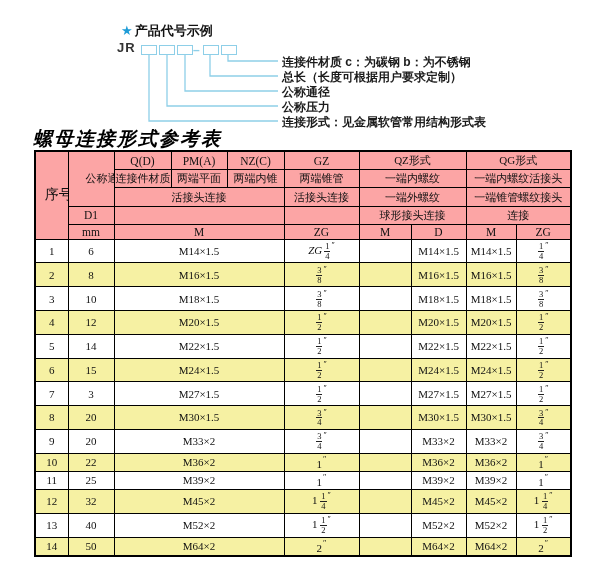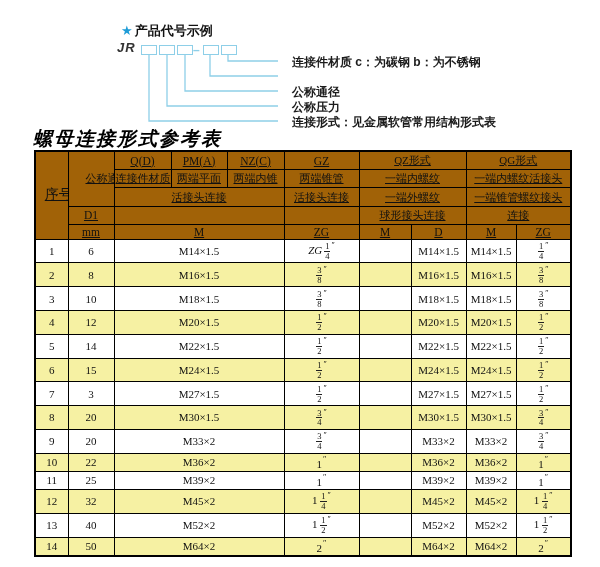--- a/index.html
+++ b/index.html
@@ -6,42 +6,42 @@
   body{
     width:600px;height:567px;background:#ffffff;position:relative;
     font-family:"Liberation Sans",sans-serif;color:#111;
     -webkit-font-smoothing:antialiased;
   }
   
   .diagram{position:absolute;left:4px;top:0;width:600px;height:152px;text-align:center;}
   .diagram svg{position:absolute;left:0;top:0;}
   .star-line{position:absolute;left:117px;top:22px;font-size:13px;font-weight:bold;white-space:nowrap;}
   .star{color:#1e9cd7;margin-right:2px;font-weight:normal;}
-  .jr{position:absolute;left:113px;top:40px;font-size:13px;font-weight:bold;color:#333;letter-spacing:1px;font-style:italic;}
+  .jr{position:absolute;left:113px;top:40px;font-size:13px;font-weight:bold;color:#333;letter-spacing:1px;}
   .code-box{position:absolute;top:45px;width:14px;height:8px;border:1px solid #8ecfe8;background:#fff;}
   .code-dash{position:absolute;top:43px;left:189px;color:#8ecfe8;font-size:12px;font-weight:bold;}
-  .diag-label{position:absolute;left:278px;font-size:12px;font-weight:bold;white-space:nowrap;color:#1c1c1c;margin-left:10px;}
+  .diag-label{position:absolute;left:278px;font-size:12px;font-weight:bold;white-space:nowrap;color:#1c1c1c;}
   
   .tbl-title{
     position:absolute;left:33px;top:126px;
     font-family:"DejaVu Serif",serif;font-style:italic;font-weight:bold;
     font-size:19px;letter-spacing:2px;color:#000;text-align:right;
   }
   
   table.ref{
     position:absolute;left:34px;top:150px;width:536px;height:407px;
     border-collapse:collapse;table-layout:fixed;
     font-family:"Liberation Serif",serif;font-size:11px;
   }
   table.ref td{
     border:1px solid #000;text-align:center;vertical-align:middle;
     padding:0 1px;overflow:hidden;white-space:nowrap;
   }
   table.ref{border:2px solid #000;}
-  td.hd{background:#a16207;font-size:11px;text-decoration:underline;}
+  td.hd{background:#fca5a5;font-size:11px;}
   td.hd.lat{font-size:11.5px;}
   tr.stripe td{background:#f6f1a3;}
   .vert{width:1em;margin:0 auto;word-break:break-all;line-height:42px;font-size:14px;}
   .vert4{width:1em;margin:0 auto;word-break:break-all;line-height:15px;font-size:11px;}
   
   .fr{display:inline-block;text-align:center;line-height:1.05;font-size:8.5px;vertical-align:middle;}
   .fr b{display:block;font-weight:normal;border-bottom:1px solid #222;padding:0 1px;}
   .fr i{display:block;font-style:normal;}
   .in{font-size:8px;vertical-align:6px;margin-left:1px;}
   em.pre{font-style:italic;margin-right:2px;}
@@ -61,20 +61,21 @@
   </svg>
   <div class="star-line"><span class="star">★</span><span>产品代号示例</span></div>
   <div class="jr">JR</div>
   <div class="code-box" style="left:137px"></div>
   <div class="code-box" style="left:155px"></div>
   <div class="code-box" style="left:173px"></div>
   <div class="code-dash">–</div>
   <div class="code-box" style="left:199px"></div>
   <div class="code-box" style="left:217px"></div>
   <div class="diag-label" style="top:54px">连接件材质  c：为碳钢  b：为不锈钢</div>
+  <div class="diag-label" style="top:69px">总长（长度可根据用户要求定制）</div>
   <div class="diag-label" style="top:84px">公称通径</div>
   <div class="diag-label" style="top:99px">公称压力</div>
   <div class="diag-label" style="top:114px">连接形式：见金属软管常用结构形式表</div>
 </div>
 
 <div class="tbl-title">螺母连接形式参考表</div>
 
 <table class="ref">
   <colgroup>
     <col style="width:33px">

